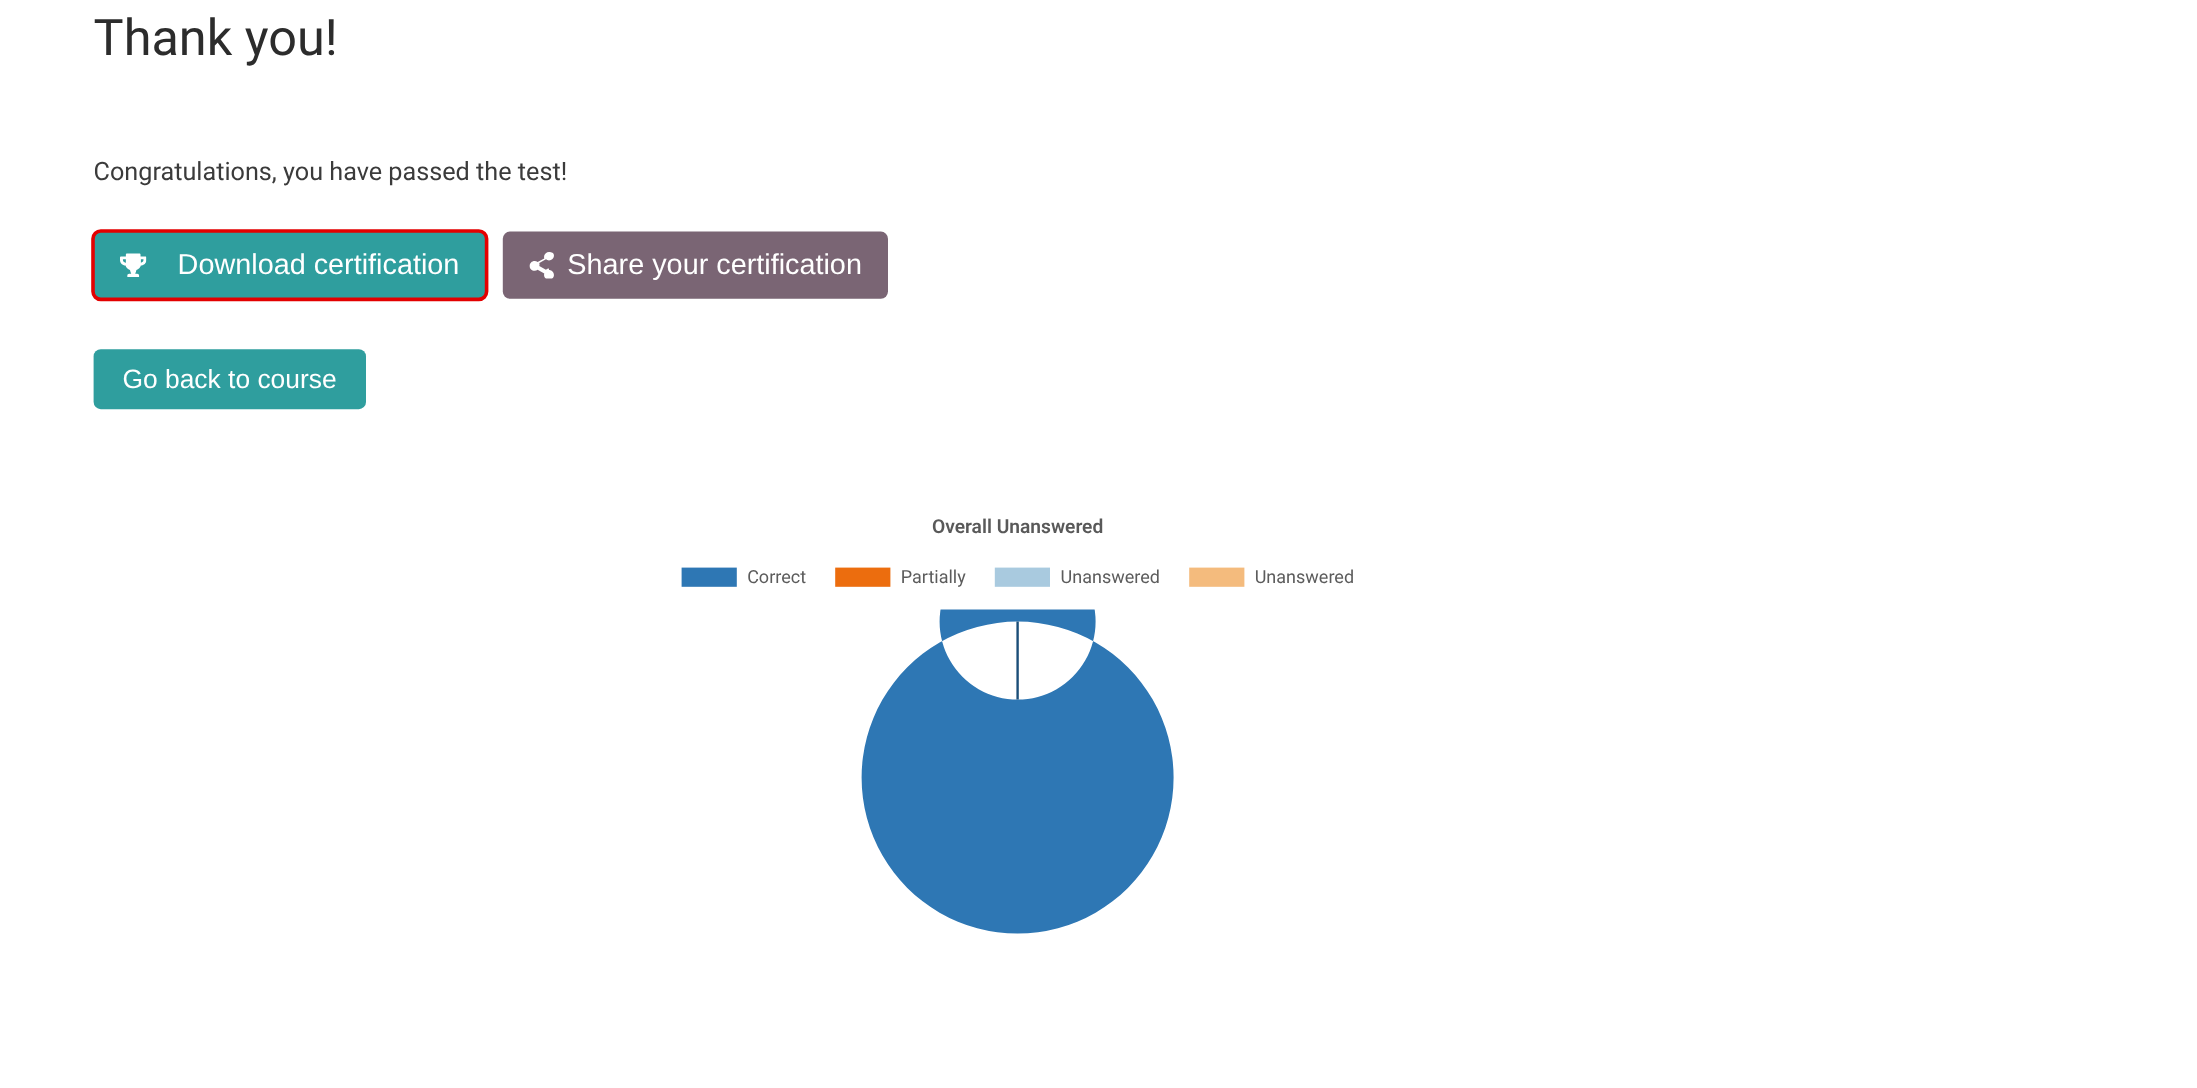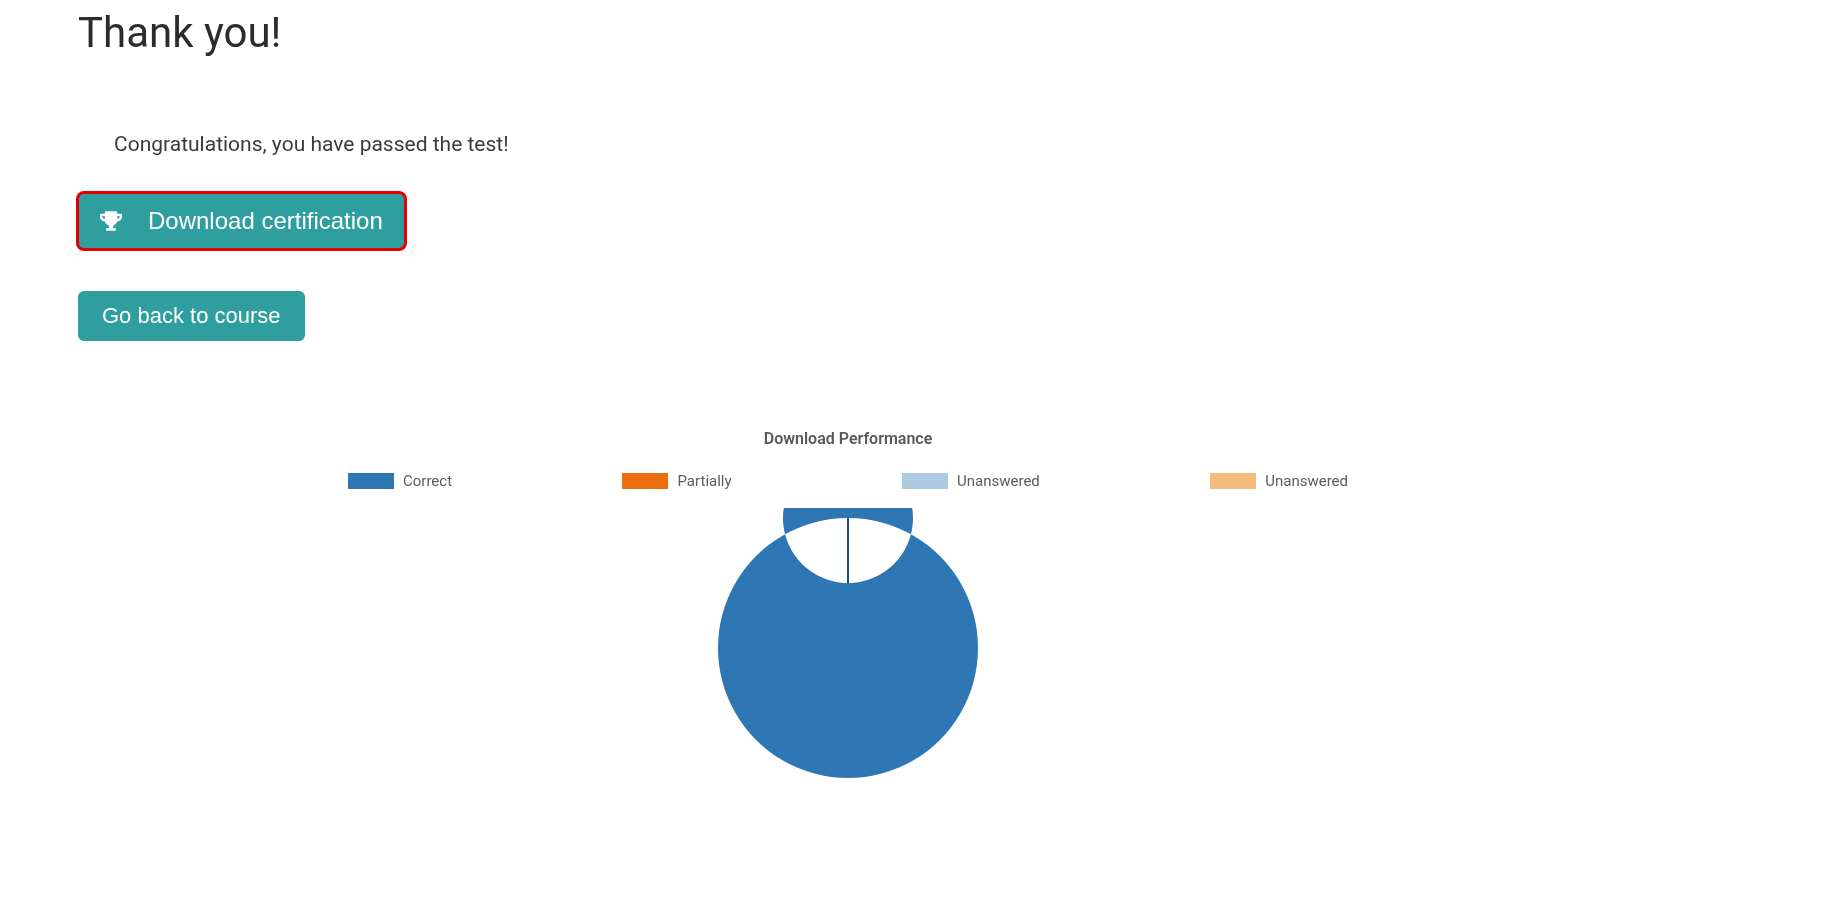--- a/index.html
+++ b/index.html
@@ -27,21 +27,20 @@
     .score-line {
       font-size: 21px;
       color: #3b3b3b;
       line-height: 1.45;
     }
     .congrats-line {
       font-size: 21px;
       color: #3b3b3b;
       line-height: 1.45;
       margin-bottom: 34px;
-      margin-left: 36px;
     }
     .button-row {
       display: flex;
       gap: 14px;
       margin-bottom: 42px;
     }
     .btn {
       display: inline-flex;
       align-items: center;
       justify-content: center;
@@ -83,21 +82,21 @@
       margin-left: 270px;
     }
     .chart-title {
       font-size: 16px;
       font-weight: 600;
       color: #595959;
       margin-bottom: 24px;
     }
     .legend {
       display: flex;
-      justify-content: space-between;
+      justify-content: center;
       gap: 24px;
       margin-bottom: 18px;
       font-size: 15px;
       color: #5c5c5c;
     }
     .legend-item {
       display: flex;
       align-items: center;
       gap: 9px;
     }
@@ -122,28 +121,36 @@
   <div class="button-row">
     <button class="btn btn-teal btn-highlighted">
       <span class="icon">
         <svg viewBox="0 0 576 512" fill="#ffffff" width="22" height="22">
           <path d="M552 64H448V24c0-13.3-10.7-24-24-24H152c-13.3 0-24 10.7-24 24v40H24C10.7 64 0 74.7 0 88v56c0 66.3 53.7 120 120 120 13.3 47.2 50.6 84.6 97.8 97.9 4.1 27.3 13.3 54.1 26.9 78.1H200c-22.1 0-40 17.9-40 40v32h256v-32c0-22.1-17.9-40-40-40h-44.7c13.6-24 22.8-50.8 26.9-78.1C405.4 348.6 442.7 311.2 456 264c66.3 0 120-53.7 120-120V88c0-13.3-10.7-24-24-24zM120 200c-30.9 0-56-25.1-56-56v-16h64v72zm392-56c0 30.9-25.1 56-56 56v-72h56v16z"></path>
         </svg>
       </span>
       <span> Download certification</span>
     </button>
 
+    <button class="btn btn-purple">
+      <span class="icon">
+        <svg viewBox="0 0 448 512" fill="#ffffff" width="22" height="22">
+          <path d="M352 320c-22.6 0-43.3 8.4-59.1 22.2L163.6 270c2.8-8.9 4.4-18.3 4.4-28s-1.6-19.1-4.4-28l129.3-72.2C308.7 155.6 329.4 164 352 164c53 0 96-43 96-96S405 0 352 0s-96 43-96 96c0 9.7 1.6 19.1 4.4 28L131.1 196.2C115.3 182.4 94.6 174 72 174c-53 0-96 43-96 96s43 96 96 96c22.6 0 43.3-8.4 59.1-22.2l129.3 72.2c-2.8 8.9-4.4 18.3-4.4 28 0 53 43 96 96 96s96-43 96-96-43-96-96-96z"></path>
+        </svg>
+      </span>
+      <span> Share your certification</span>
+    </button>
   </div>
 
   <button class="btn btn-back">
     <span>Go back to course</span>
   </button>
 
   <div class="chart-section">
-    <div class="chart-title">Download Performance</div>
+    <div class="chart-title">Overall Unanswered</div>
 
     <div class="legend">
       <div class="legend-item">
         <span class="legend-swatch" style="background-color:#2e77b4"></span>
         <span>Correct</span>
       </div>
       <div class="legend-item">
         <span class="legend-swatch" style="background-color:#ec6d0e"></span>
         <span>Partially</span>
       </div>

